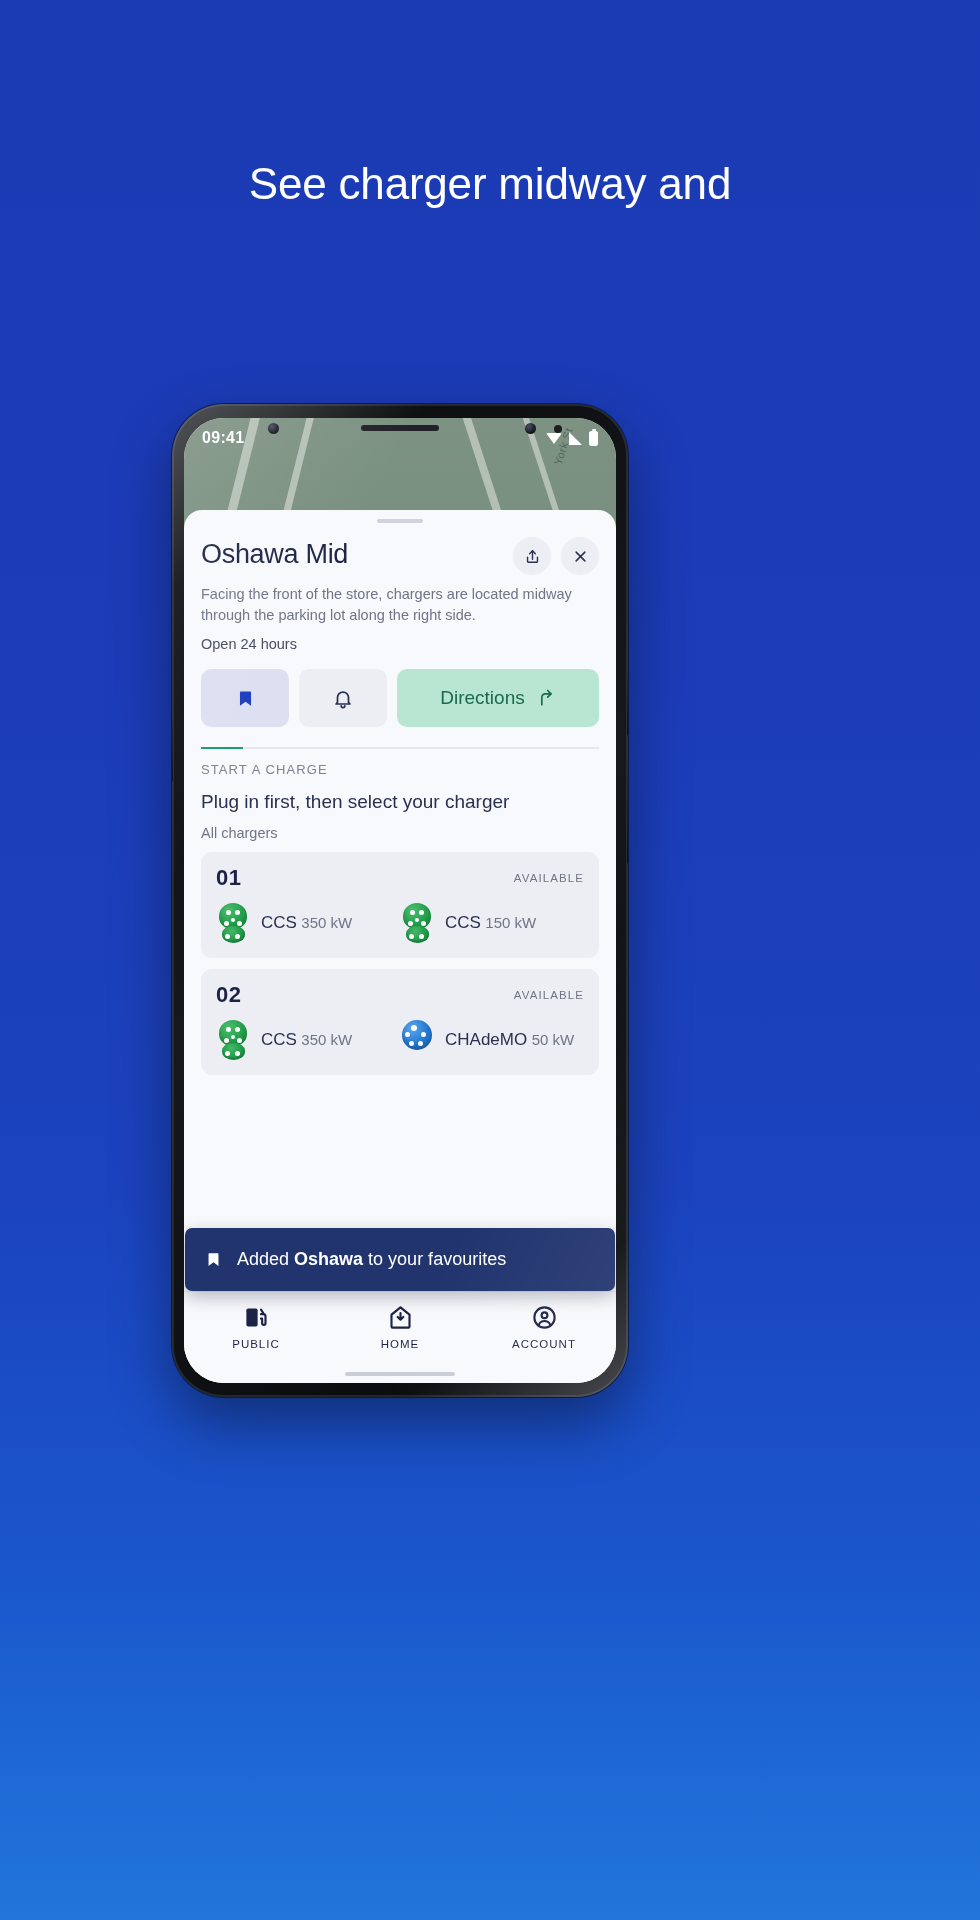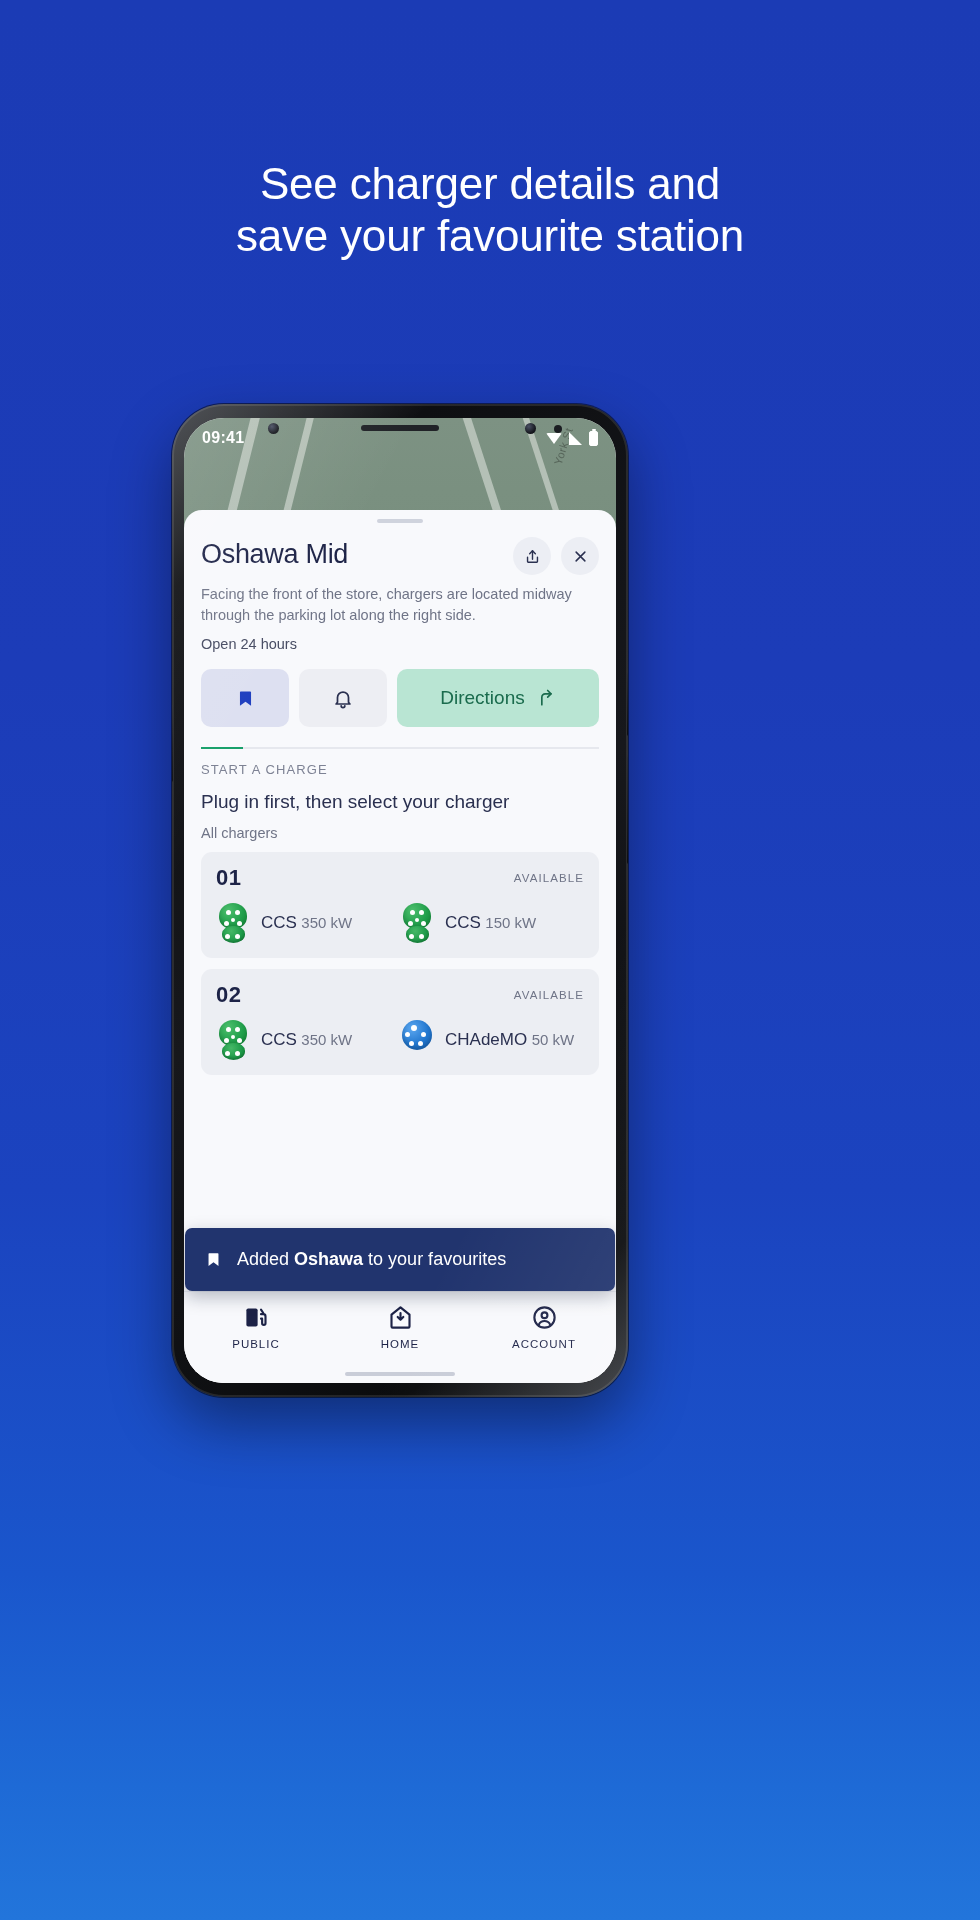--- a/index.html
+++ b/index.html
@@ -311,22 +311,21 @@
   .home-indicator {
     position:absolute; bottom: 7px; left: 50%; transform: translateX(-50%);
     width: 110px; height: 4px; border-radius: 2px; background: #c9cdd8;
     z-index: 22;
   }
 </style>
 </head>
 <body>
 
 <div class="headline">
-  <span class="hl-line">See charger details and</span>
-  <span class="hl-line">save your favourite station</span>
+  <span class="hl-line">See charger midway and</span>
 </div>
 
 <div class="phone">
   <div class="speaker"></div>
   <div class="cam c1"></div>
   <div class="cam c2"></div>
   <div class="cam c3"></div>
   <div class="side-btn b1"></div>
   <div class="side-btn b2"></div>
   <div class="side-btn-l"></div>

